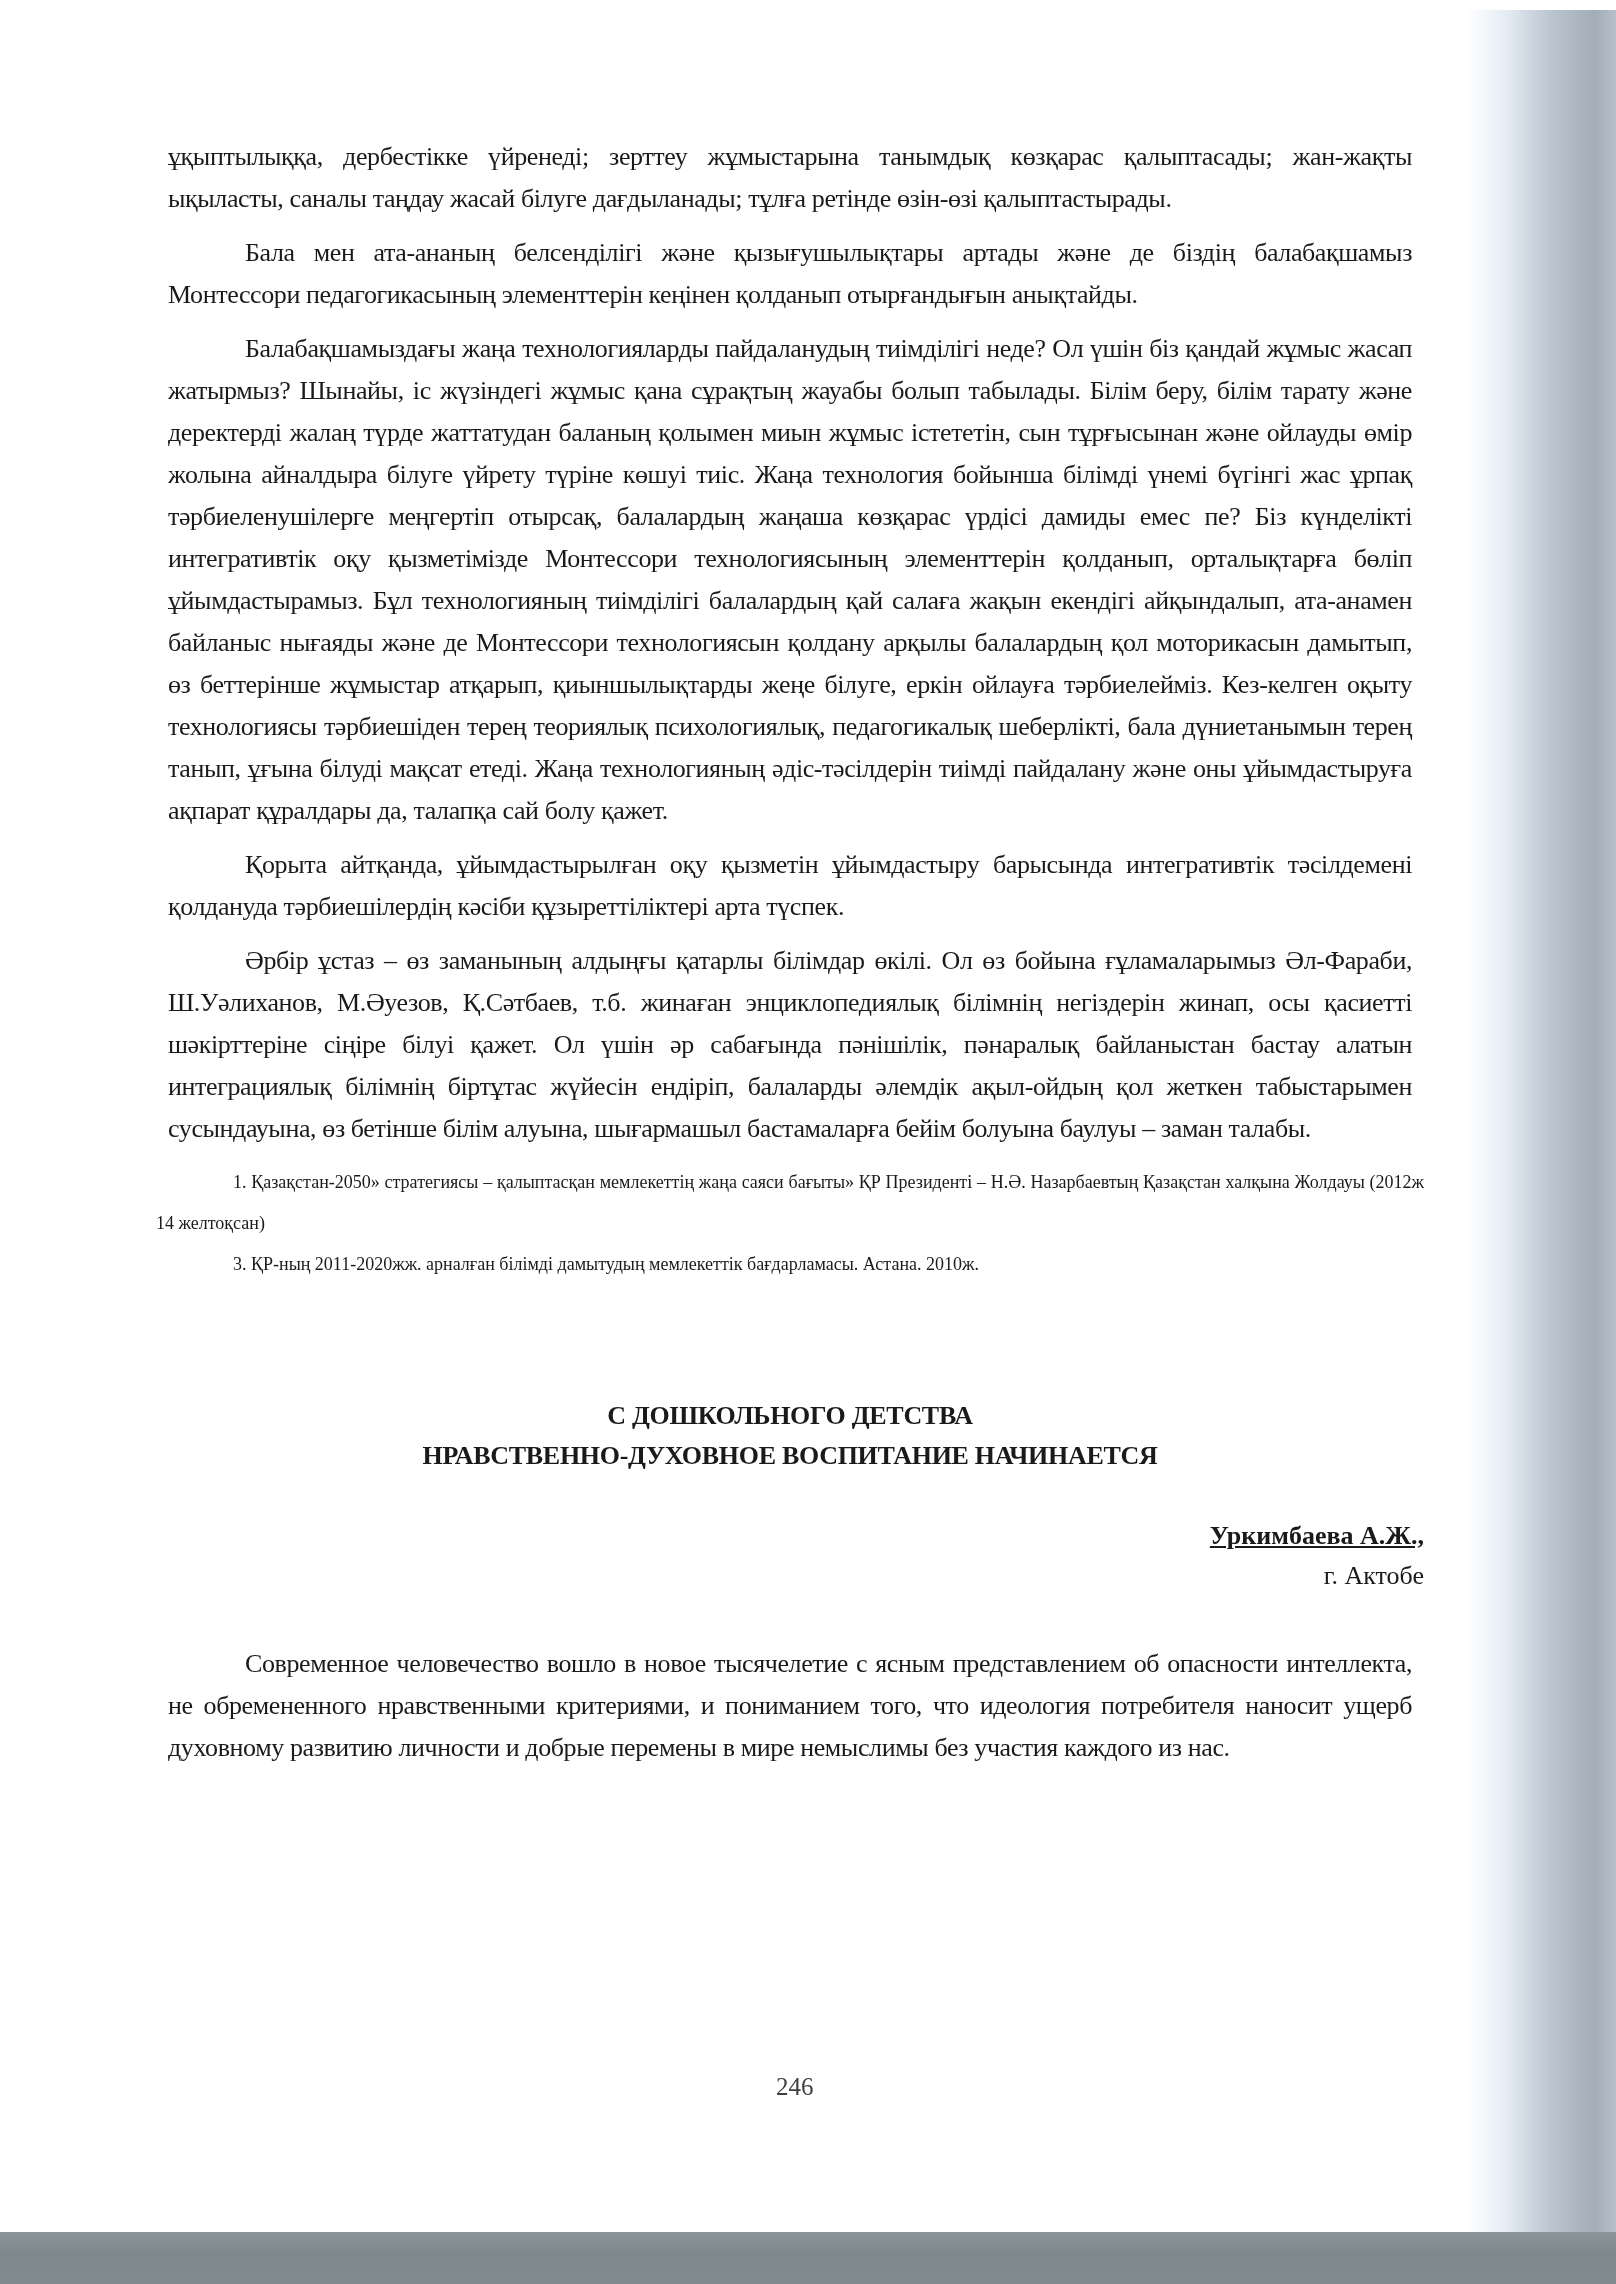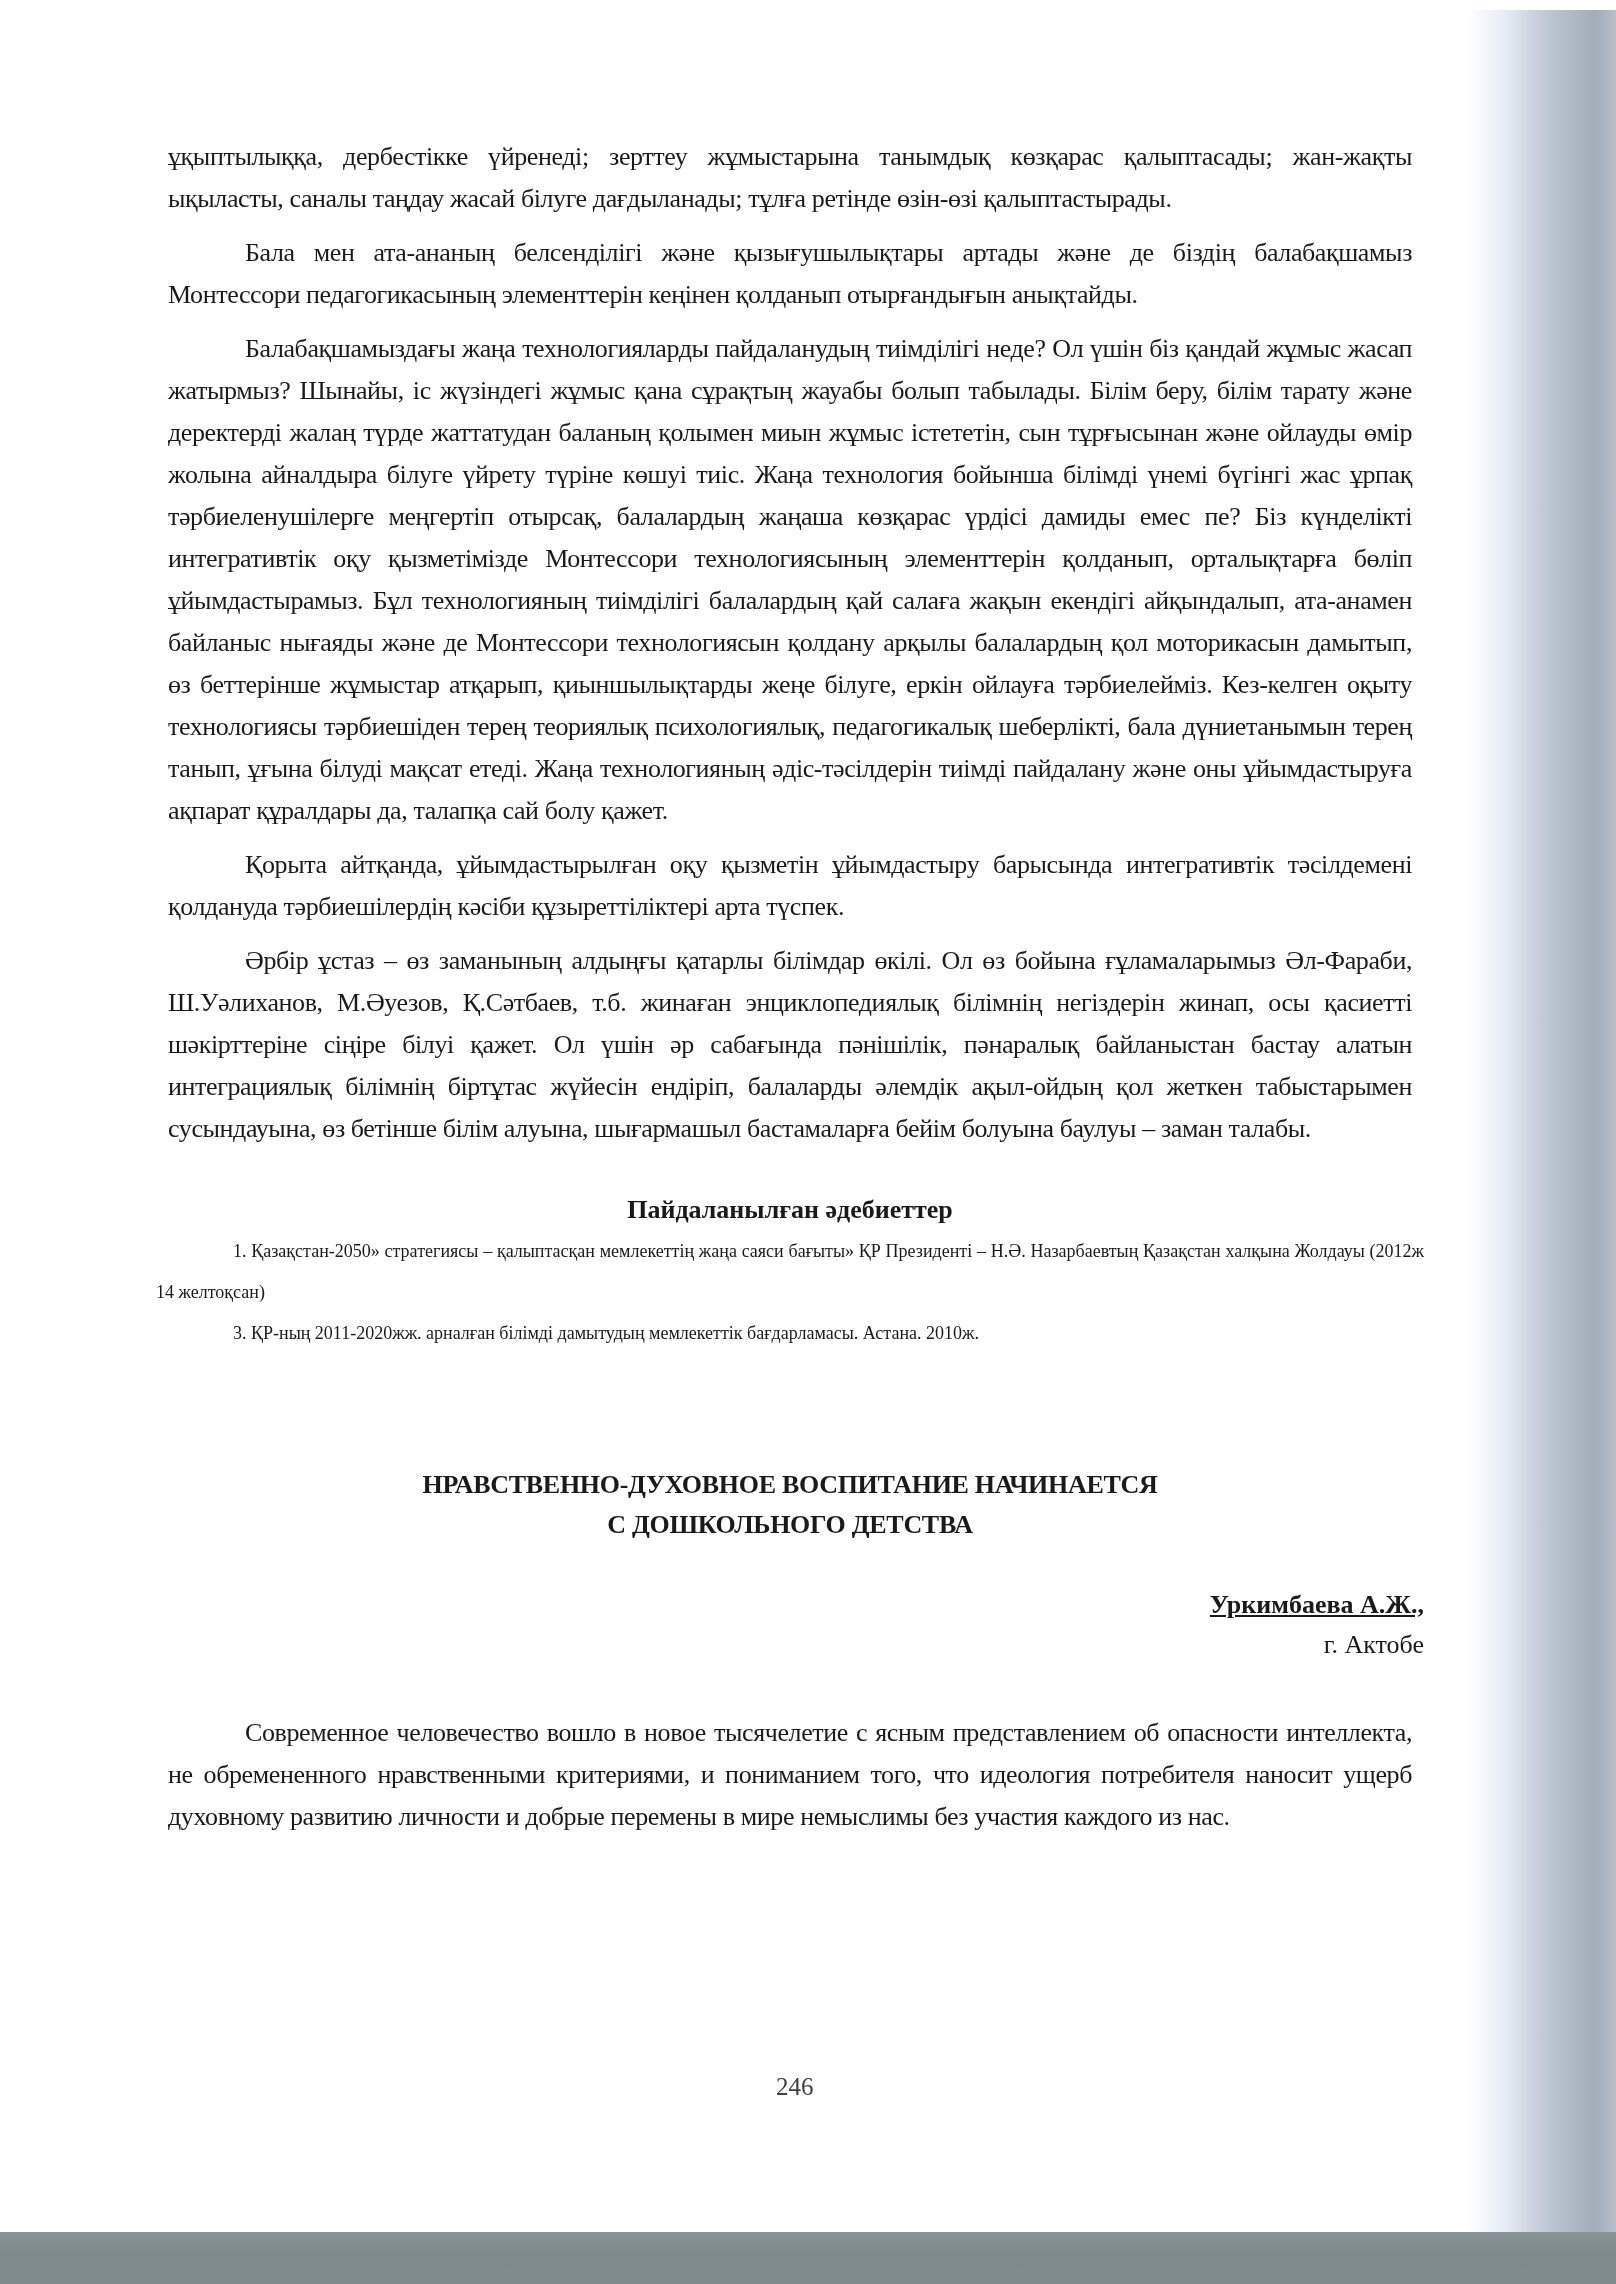--- a/index.html
+++ b/index.html
@@ -97,27 +97,26 @@
 <div class="scan-edge-right"></div>
 <div class="scan-edge-bottom"></div>
 
 <div class="page">
   <p>ұқыптылыққа, дербестікке үйренеді; зерттеу жұмыстарына танымдық көзқарас қалыптасады; жан-жақты ықыласты, саналы таңдау жасай білуге дағдыланады; тұлға ретінде өзін-өзі қалыптастырады.</p>
   <p class="indent">Бала мен ата-ананың белсенділігі және қызығушылықтары артады және де біздің балабақшамыз Монтессори педагогикасының элементтерін кеңінен қолданып отырғандығын анықтайды.</p>
   <p class="indent">Балабақшамыздағы жаңа технологияларды пайдаланудың тиімділігі неде? Ол үшін біз қандай жұмыс жасап жатырмыз? Шынайы, іс жүзіндегі жұмыс қана сұрақтың жауабы болып табылады. Білім беру, білім тарату және деректерді жалаң түрде жаттатудан баланың қолымен миын жұмыс істететін, сын тұрғысынан және ойлауды өмір жолына айналдыра білуге үйрету түріне көшуі тиіс. Жаңа технология бойынша білімді үнемі бүгінгі жас ұрпақ тәрбиеленушілерге меңгертіп отырсақ, балалардың жаңаша көзқарас үрдісі дамиды емес пе? Біз күнделікті интегративтік оқу қызметімізде Монтессори технологиясының элементтерін қолданып, орталықтарға бөліп ұйымдастырамыз. Бұл технологияның тиімділігі балалардың қай салаға жақын екендігі айқындалып, ата-анамен байланыс нығаяды және де Монтессори технологиясын қолдану арқылы балалардың қол моторикасын дамытып, өз беттерінше жұмыстар атқарып, қиыншылықтарды жеңе білуге, еркін ойлауға тәрбиелейміз. Кез-келген оқыту технологиясы тәрбиешіден терең теориялық психологиялық, педагогикалық шеберлікті, бала дүниетанымын терең танып, ұғына білуді мақсат етеді. Жаңа технологияның әдіс-тәсілдерін тиімді пайдалану және оны ұйымдастыруға ақпарат құралдары да, талапқа сай болу қажет.</p>
   <p class="indent">Қорыта айтқанда, ұйымдастырылған оқу қызметін ұйымдастыру барысында интегративтік тәсілдемені қолдануда тәрбиешілердің кәсіби құзыреттіліктері арта түспек.</p>
   <p class="indent">Әрбір ұстаз – өз заманының алдыңғы қатарлы білімдар өкілі. Ол өз бойына ғұламаларымыз Әл-Фараби, Ш.Уәлиханов, М.Әуезов, Қ.Сәтбаев, т.б. жинаған энциклопедиялық білімнің негіздерін жинап, осы қасиетті шәкірттеріне сіңіре білуі қажет. Ол үшін әр сабағында пәнішілік, пәнаралық байланыстан бастау алатын интеграциялық білімнің біртұтас жүйесін ендіріп, балаларды әлемдік ақыл-ойдың қол жеткен табыстарымен сусындауына, өз бетінше білім алуына, шығармашыл бастамаларға бейім болуына баулуы – заман талабы.</p>
 
-  <div class="refs-title">Пайдаланылған әдебиеттер</div>
   <div class="ref">1. Қазақстан-2050» стратегиясы – қалыптасқан мемлекеттің жаңа саяси бағыты» ҚР Президенті – Н.Ә. Назарбаевтың Қазақстан халқына Жолдауы (2012ж  14 желтоқсан)</div>
   <div class="ref">3. ҚР-ның 2011-2020жж. арналған білімді дамытудың мемлекеттік бағдарламасы. Астана. 2010ж.</div>
 
   <div class="article-title">
+    <div>С ДОШКОЛЬНОГО ДЕТСТВА</div>
     <div>НРАВСТВЕННО-ДУХОВНОЕ ВОСПИТАНИЕ НАЧИНАЕТСЯ</div>
-    <div>С ДОШКОЛЬНОГО ДЕТСТВА</div>
   </div>
 
   <div class="author-block">
     <div class="author-name">Уркимбаева А.Ж.,</div>
     <div>г. Актобе</div>
   </div>
 
   <p class="indent ru-para">Современное человечество вошло в новое тысячелетие с ясным представлением об опасности интеллекта, не обремененного нравственными критериями, и пониманием того, что идеология потребителя наносит ущерб духовному развитию личности и добрые перемены в мире немыслимы без участия каждого из нас.</p>
 </div>
 

